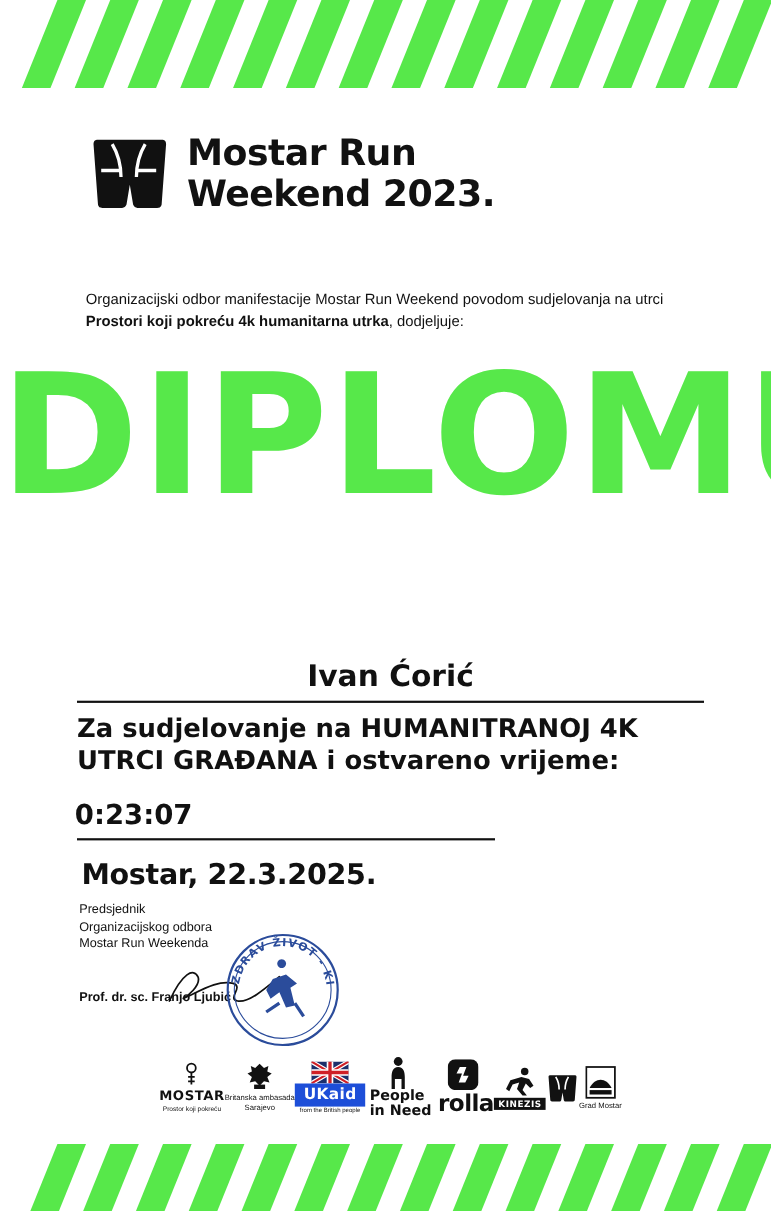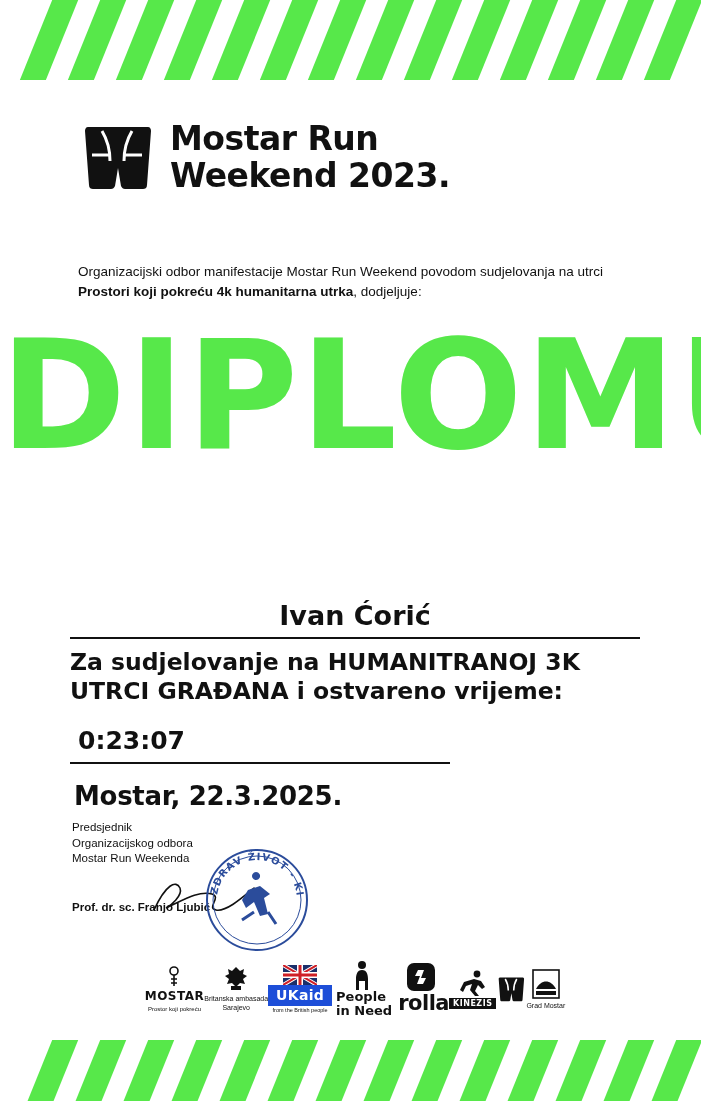--- a/index.html
+++ b/index.html
@@ -115,21 +115,21 @@
     width: 580px;
     font-family: "DejaVu Sans", sans-serif;
     font-weight: bold;
     font-size: 23.5px;
     line-height: 29px;
     color: #111111;
   }
 
   .time-value {
     position: absolute;
-    left: 78px;
+    left: 68px;
     top: 726px;
     font-family: "DejaVu Sans", sans-serif;
     font-weight: bold;
     font-size: 25px;
     color: #111111;
   }
 
   .place-date {
     position: absolute;
     left: 74px;
@@ -285,21 +285,21 @@
   <div class="intro">
     <span>Organizacijski odbor manifestacije Mostar Run Weekend povodom sudjelovanja na utrci</span><br>
     <b>Prostori koji pokreću 4k humanitarna utrka</b><span>, dodjeljuje:</span>
   </div>
 
   <div class="diploma-word">DIPLOMU</div>
 
   <div class="recipient">Ivan Ćorić</div>
   <div class="rule rule-name"></div>
 
-  <div class="reason">Za sudjelovanje na HUMANITRANOJ 3K UTRCI GRAĐANA i ostvareno vrijeme:</div>
+  <div class="reason">Za sudjelovanje na HUMANITRANOJ 4K UTRCI GRAĐANA i ostvareno vrijeme:</div>
 
   <div class="time-value">0:23:07</div>
   <div class="rule rule-time"></div>
 
   <div class="place-date">Mostar, 22.3.2025.</div>
 
   <div class="sig-block">
     <div>Predsjednik</div>
     <div>Organizacijskog odbora</div>
     <div>Mostar Run Weekenda</div>

